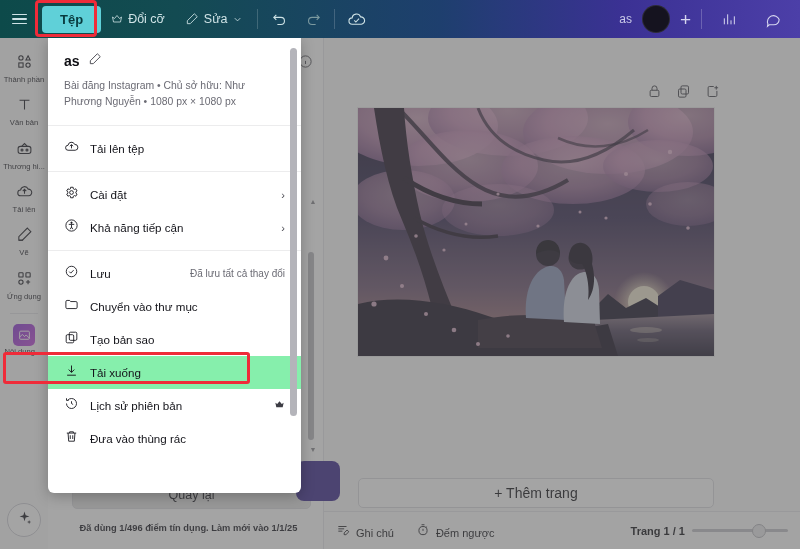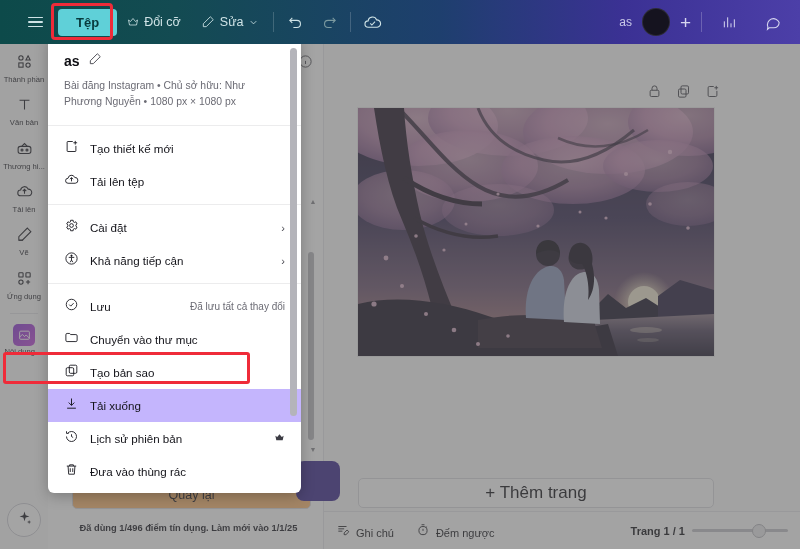--- a/index.html
+++ b/index.html
@@ -9,23 +9,23 @@
     font-family: "Liberation Sans", sans-serif;
     background: #6e6e6e;
   }
   #app { position: relative; width: 800px; height: 549px; }
 
   
   .dim { position:absolute; inset:0; background:rgba(90,90,90,0.55); pointer-events:none; z-index:40; }
 
   
   .toolbar {
-    position: absolute; top:0; left:0; width:800px; height:44px;
+    position: absolute; top:0; left:0; width:800px; height:38px;
     background: linear-gradient(90deg,#0d4a4a 0%, #134b52 22%, #1e3f6e 55%, #3b3194 78%, #4c3fa8 100%);
-    display:flex; align-items:flex-end; z-index:60;padding-left:16px;
+    display:flex; align-items:flex-end; z-index:60;
   }
   .tb-left { display:flex; align-items:center; height:100%; }
   .tb-right { display:flex; align-items:center; height:100%; margin-left:auto; padding-right:10px; gap:10px; }
   .hamburger { width:38px; height:38px; display:flex; flex-direction:column; align-items:center; justify-content:center; gap:3px; cursor:pointer;}
   .hamburger i { display:block; width:15px; height:1.6px; background:#cfe3e6; border-radius:2px; }
 
   .file-btn-wrap { position:relative; margin-left:4px; }
   .file-btn {
     background:#5fd0d8; color:#083a3d; font-size:13px; font-weight:600;
     padding:6px 18px; border-radius:4px; border:none; cursor:pointer;
@@ -66,21 +66,21 @@
   .panel-scroll { position:absolute; right:5px; top:8px; width:10px; bottom:8px; }
   .panel-scroll .thumb { position:absolute; left:0; top:206px; width:6px; height:188px; background:#bcbcc2; border-radius:3px; }
   .panel-scroll .arr { position:absolute; left:0px; width:10px; text-align:center; font-size:7px; color:#8a8a90;}
   .purple-btn {
     position:absolute; left:248px; bottom:48px; width:44px; height:40px;
     background:#3d2b8f; border-radius:8px; z-index:22;
   }
   .panel-back-btn {
     position:absolute; left:24px; right:12px; bottom:40px; height:28px;
     border:1px solid #dcdce1; border-radius:5px; display:flex; align-items:center; justify-content:center;
-    font-size:12.5px; color:#1c1c24; background:#fdba74; cursor:pointer;
+    font-size:12.5px; color:#1c1c24; background:#e5e5e5; cursor:pointer;
   }
   .panel-credits {
     position:absolute; left:14px; right:8px; bottom:16px; text-align:center;
     font-size:9.3px; color:#1c1c24; font-weight:600;
   }
 
   
   .menu {
     position:absolute; top:38px; left:48px; width:253px; height:455px;
     background:#ffffff; z-index:50; box-shadow:0 3px 14px rgba(0,0,0,0.25);
@@ -90,42 +90,42 @@
   .menu-title-row { display:flex; align-items:center; gap:8px; }
   .menu-title { font-size:14px; font-weight:700; color:#0d0d12; }
   .menu-sub { margin-top:8px; font-size:10.4px; line-height:1.5; color:#6b6b74; }
   .menu-div { height:1px; background:#ececed; margin:6px 0; }
   .mi {
     display:flex; align-items:center; gap:11px; padding:7px 16px; cursor:pointer; position:relative;
   }
   .mi .mlabel { font-size:11.6px; color:#14141a; flex:1; line-height:1.35; }
   .mi .mright { font-size:10px; color:#6b6b74; }
   .mi .chev { color:#4a4a52; font-size:11px; }
-  .mi.hl { background:#c4b5fd; }
+  .mi.hl { background:#86efac; }
   .redbox-menu {
     position:absolute; left:3px; top:352px; width:247px; height:32px;
     border:3px solid #ef2b39; border-radius:3px; z-index:55; pointer-events:none;
   }
   .menu-scroll { position:absolute; right:3px; top:6px; width:9px; bottom:6px; }
   .menu-scroll .thumb { position:absolute; left:1px; top:4px; width:7px; height:368px; background:#b4b4ba; border-radius:4px; }
   .crown { color:#3c3c44; font-size:9px; }
 
   
   .canvas-area { position:absolute; top:38px; left:324px; right:0; bottom:38px; background:#fafafa; z-index:10; }
   .page-tools { position:absolute; right:80px; top:46px; display:flex; gap:14px; }
   .page-tools .t { cursor:pointer; }
   .artboard {
     position:absolute; left:34px; top:70px; width:356px; height:248px;
     background:#1a1430; overflow:hidden; box-shadow:0 0 0 1px rgba(0,0,0,0.06);
   }
   .art-svg { display:block; width:356px; height:248px; }
   .add-page {
     position:absolute; left:34px; top:440px; width:356px; height:30px;
     border:1px solid #dcdce1; border-radius:5px; background:#fff;
-    display:flex; align-items:center; justify-content:center; font-size:17px; color:#14141a; cursor:pointer;
+    display:flex; align-items:center; justify-content:center; font-size:14px; color:#14141a; cursor:pointer;
   }
 
   
   .bottombar {
     position:absolute; left:324px; right:0; bottom:0; height:38px; background:#fdfdfd;
     border-top:1px solid #e6e6ea; display:flex; align-items:center; padding:0 12px; gap:22px; z-index:15;
   }
   .bb-item { display:flex; align-items:flex-end; gap:6px; font-size:11px; color:#14141a; cursor:pointer; }
   .bb-right { margin-left:auto; display:flex; align-items:center; gap:7px; }
   .page-ind { font-size:11px; font-weight:700; color:#14141a; }
@@ -395,29 +395,20 @@
             </svg>
         </span>
       </div>
       <div class="menu-sub">Bài đăng Instagram • Chủ sở hữu: Như Phương Nguyễn • 1080 px × 1080 px</div>
     </div>
     <div class="menu-div"></div>
 
     <div class="mi">
       <span>
         <svg width="15" height="15" viewBox="0 0 24 24" fill="none" stroke="#14141a" stroke-width="1.4">
-            <path d="M14 4H6a1 1 0 00-1 1v14a1 1 0 001 1h12a1 1 0 001-1v-8"></path>
-            <path d="M18 3v6M15 6h6"></path>
-          </svg>
-      </span>
-      <span class="mlabel">Tạo thiết kế mới</span>
-    </div>
-    <div class="mi">
-      <span>
-        <svg width="15" height="15" viewBox="0 0 24 24" fill="none" stroke="#14141a" stroke-width="1.4">
             <path d="M6.5 18a4 4 0 010-8 5.5 5.5 0 0110.6-1.3A3.6 3.6 0 0118 18z"></path>
             <path d="M12 15V9M9.5 11.5L12 9l2.5 2.5"></path>
           </svg>
       </span>
       <span class="mlabel">Tải lên tệp</span>
     </div>
     <div class="menu-div"></div>
 
     <div class="mi">
       <span>

